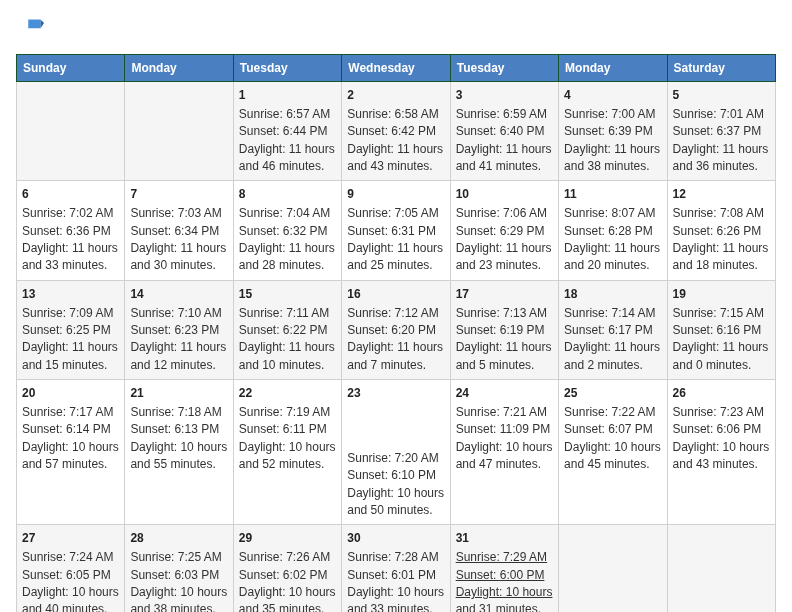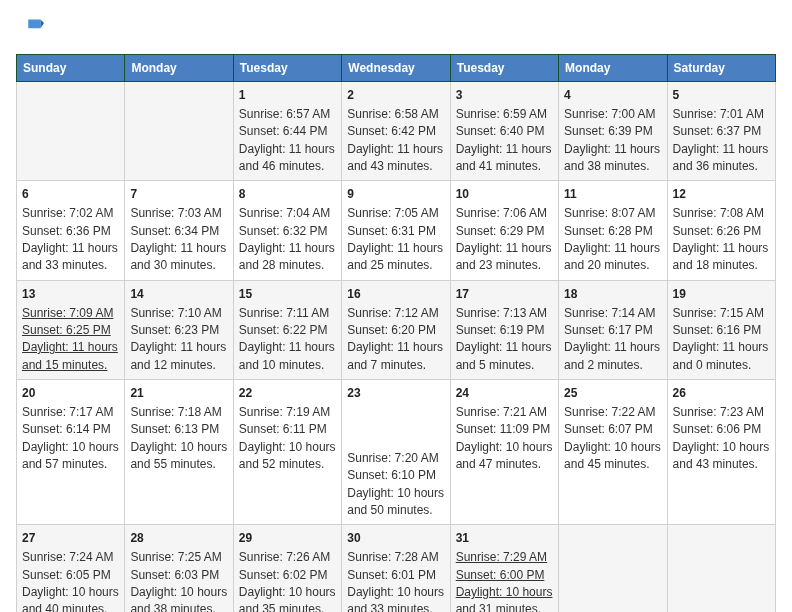--- a/index.html
+++ b/index.html
@@ -197,21 +197,21 @@
         <td>
           <div class="day-num">12</div>
           <div class="day-info" style="white-space: pre-line;">Sunrise: 7:08 AM
 Sunset: 6:26 PM
 Daylight: 11 hours and 18 minutes.</div>
         </td>
       </tr>
       <tr>
         <td>
           <div class="day-num">13</div>
-          <div class="day-info" style="white-space: pre-line; text-decoration: underline;">Sunrise: 7:09 AM
+          <div class="day-info" style="white-space: pre-line;">Sunrise: 7:09 AM
 Sunset: 6:25 PM
 Daylight: 11 hours and 15 minutes.</div>
         </td>
         <td>
           <div class="day-num">14</div>
           <div class="day-info" style="white-space: pre-line;">Sunrise: 7:10 AM
 Sunset: 6:23 PM
 Daylight: 11 hours and 12 minutes.</div>
         </td>
         <td>

